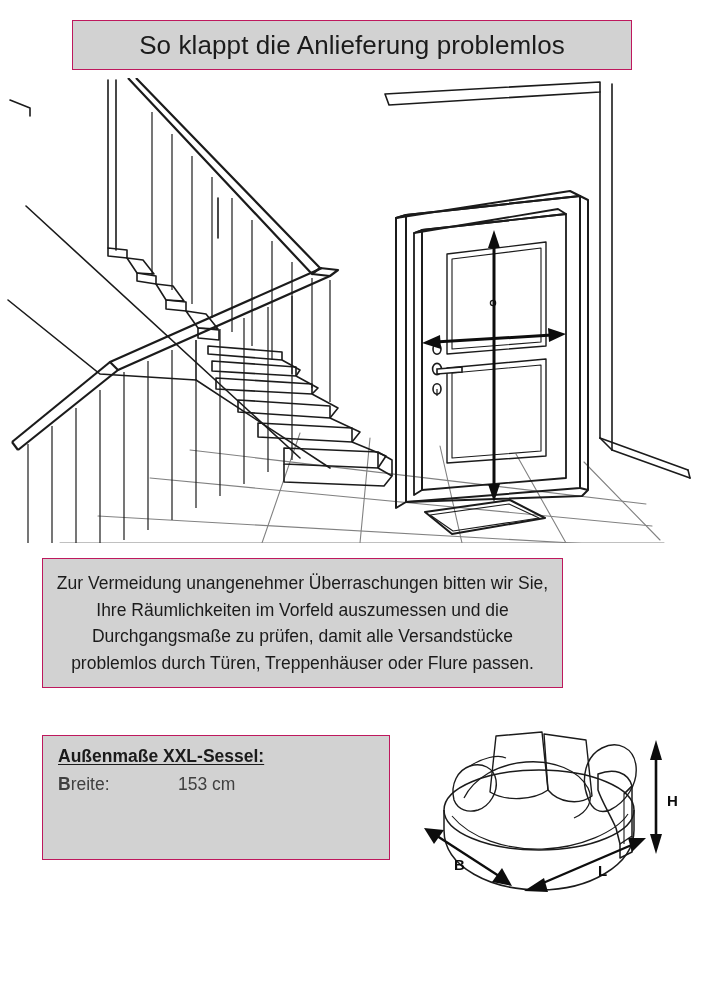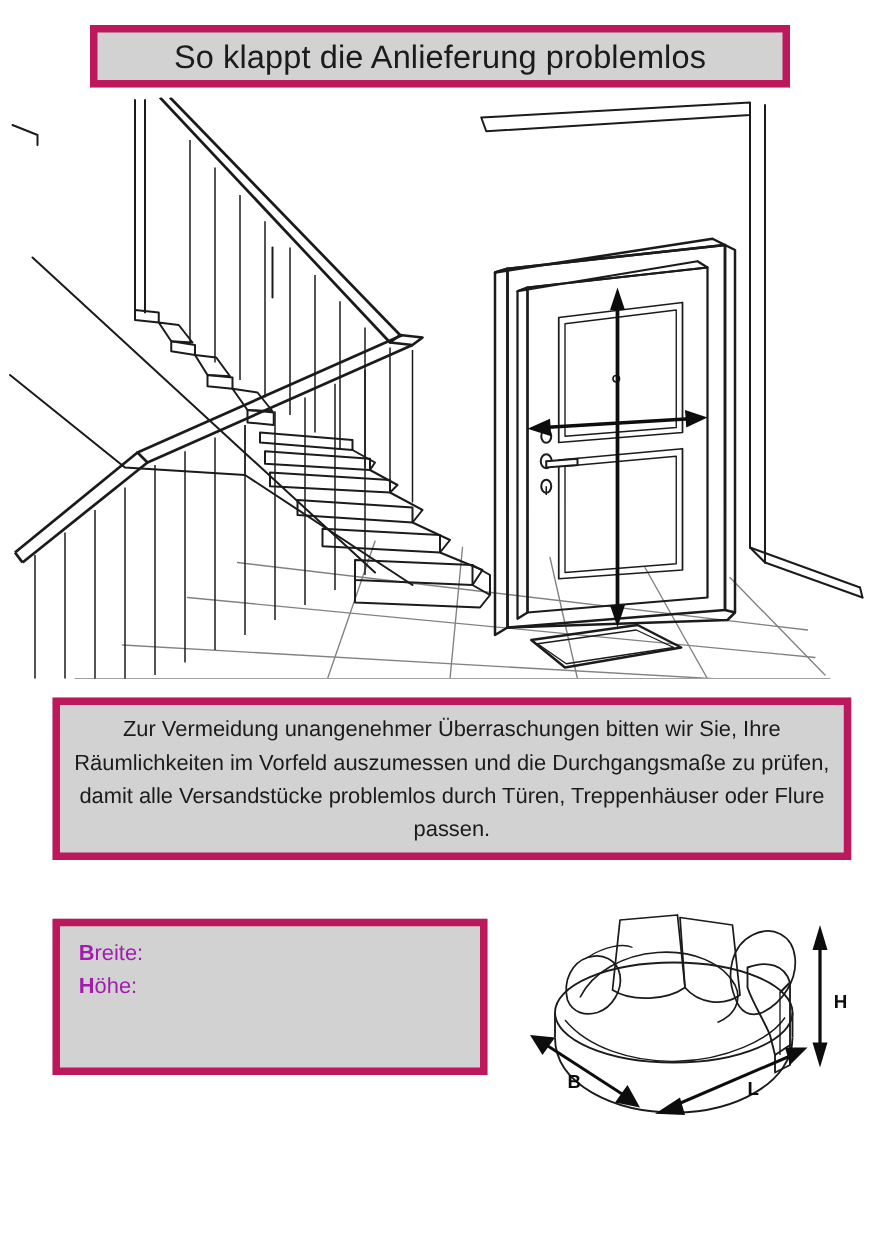--- a/index.html
+++ b/index.html
@@ -12,21 +12,21 @@
     height: 1000px;
     position: relative;
     overflow: hidden;
     font-family: "Liberation Sans", sans-serif;
     color: #111111;
   }
 
   .panel {
     position: absolute;
     background: #d2d2d2;
-    border: 6px solid #be185d;
+    border: 1px solid #be185d;
     box-sizing: border-box;
   }
 
   
   #title-panel {
     left: 72px;
     top: 20px;
     width: 560px;
     height: 50px;
     display: flex;
@@ -46,21 +46,21 @@
     left: 0;
     top: 78px;
     width: 704px;
     height: 465px;
   }
 
   
   #notice-panel {
     left: 42px;
     top: 558px;
-    width: 639px;
+    width: 521px;
     height: 130px;
     display: flex;
     align-items: center;
     justify-content: center;
     padding: 4px 10px;
   }
   #notice-text {
     font-size: 17.5px;
     line-height: 26.5px;
     text-align: center;
@@ -81,21 +81,21 @@
     text-decoration: underline;
     text-underline-offset: 2px;
     margin: 2px 0 4px 0;
     color: #1b1b1b;
   }
   .dims-row {
     display: flex;
     align-items: baseline;
     font-size: 17.5px;
     line-height: 26px;
-    color: #a21caf;
+    color: #404040;
   }
   .dims-label { width: 120px; }
   .dims-label b { font-weight: bold; }
   .dims-value { width: 110px; }
 
   
   #sofa-figure {
     position: absolute;
     left: 402px;
     top: 718px;
@@ -272,30 +272,31 @@
   <g class="ln" stroke-width="1.2" opacity="0.8">
     <path d="M196 262 L196 302"></path>
   </g>
 </svg>
 
 <div class="panel" id="notice-panel">
   <div id="notice-text">Zur Vermeidung unangenehmer Überraschungen bitten wir Sie, Ihre Räumlichkeiten im Vorfeld auszumessen und die Durchgangsmaße zu prüfen, damit alle Versandstücke problemlos durch Türen, Treppenhäuser oder Flure passen.</div>
 </div>
 
 <div class="panel" id="dims-panel">
+  <div id="dims-heading">Außenmaße XXL-Sessel:</div>
 
   <div class="dims-row">
     <span class="dims-label"><b>B</b><span>reite:</span></span>
+    <span class="dims-value">153 cm</span>
   </div>
 
   <div class="dims-row">
   </div>
 
   <div class="dims-row">
-    <span class="dims-label"><b>H</b><span>öhe:</span></span>
   </div>
 </div>
 
 <svg id="sofa-figure" viewBox="0 0 290 195">
 
   <g class="ln" stroke-width="1.5" stroke-linejoin="round">
 
     <path d="M42 112 C42 150, 90 172, 138 172 C186 172, 232 148, 232 112"></path>
     <path d="M42 112 L42 92"></path>
     <path d="M232 112 L232 92"></path>

